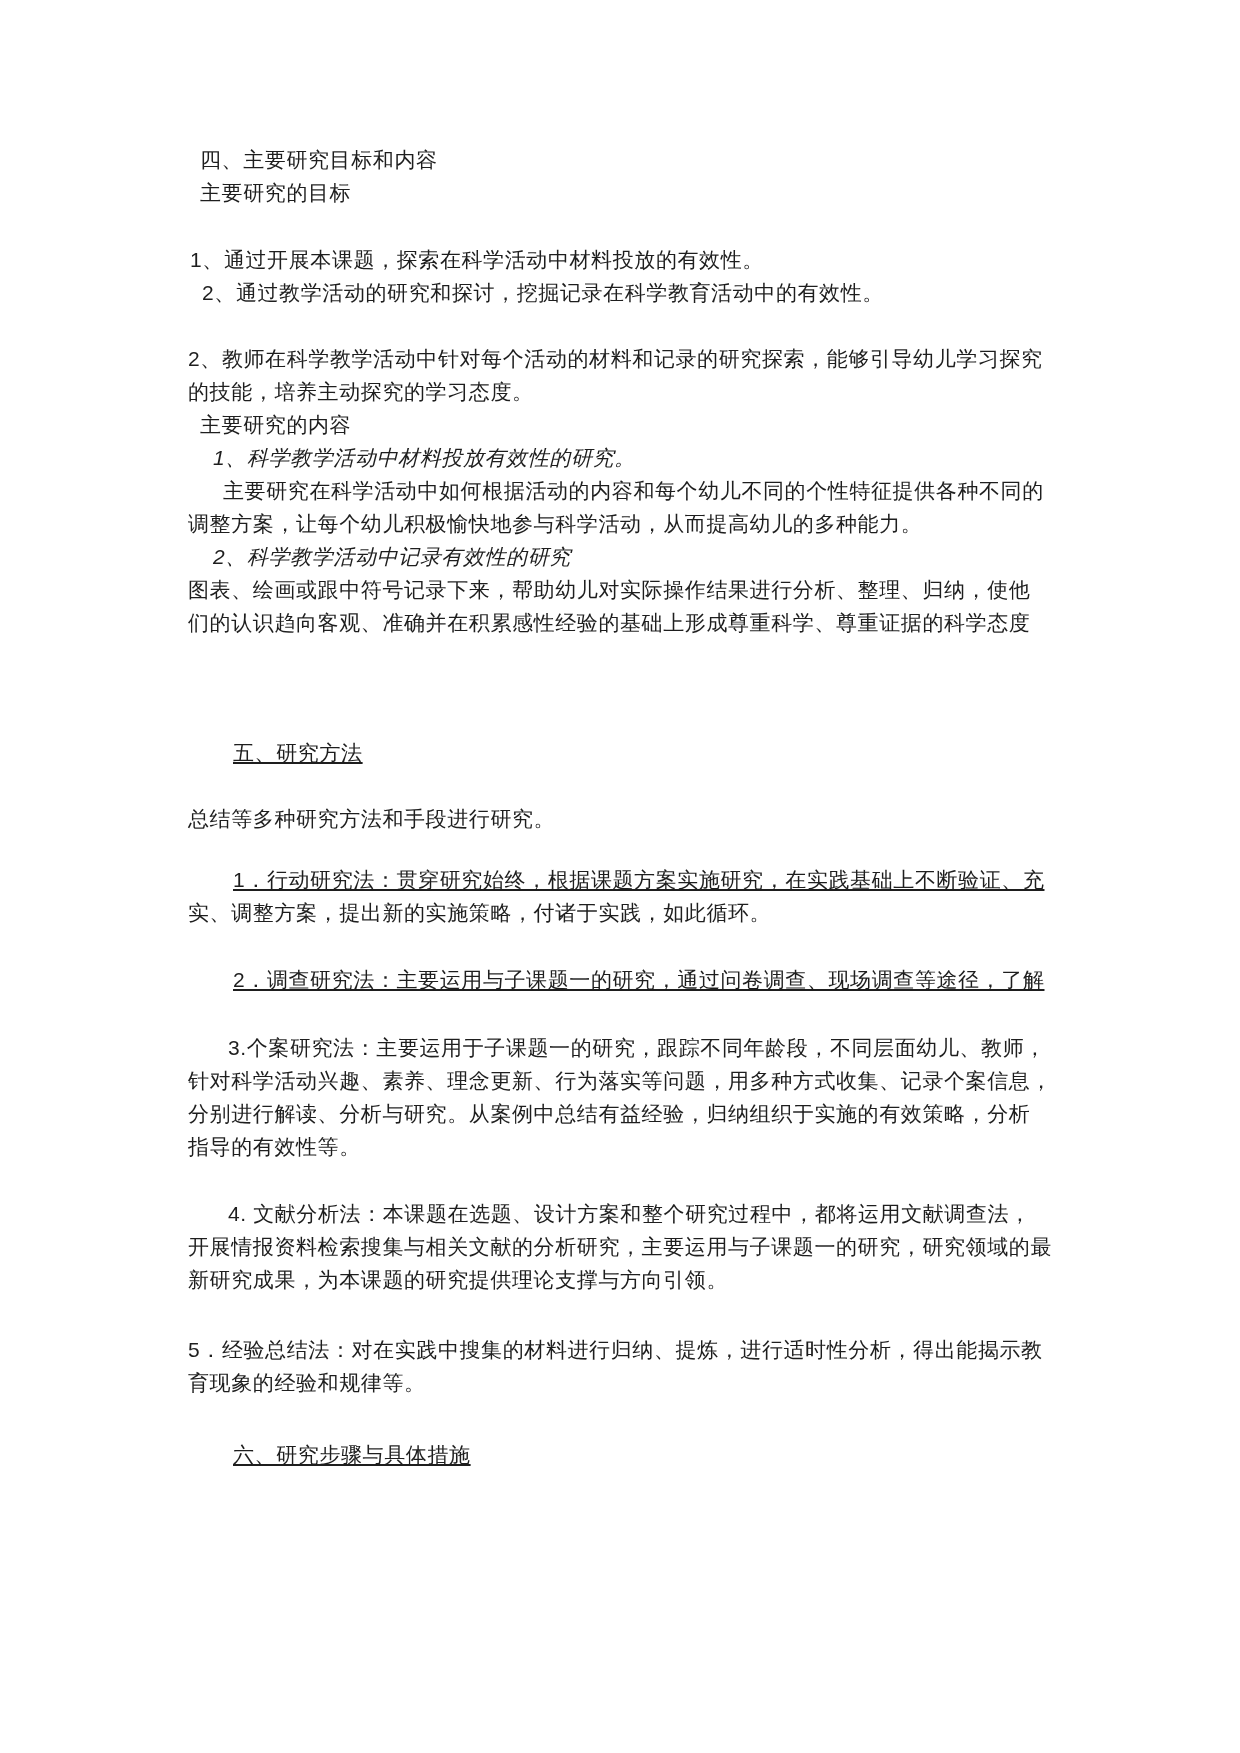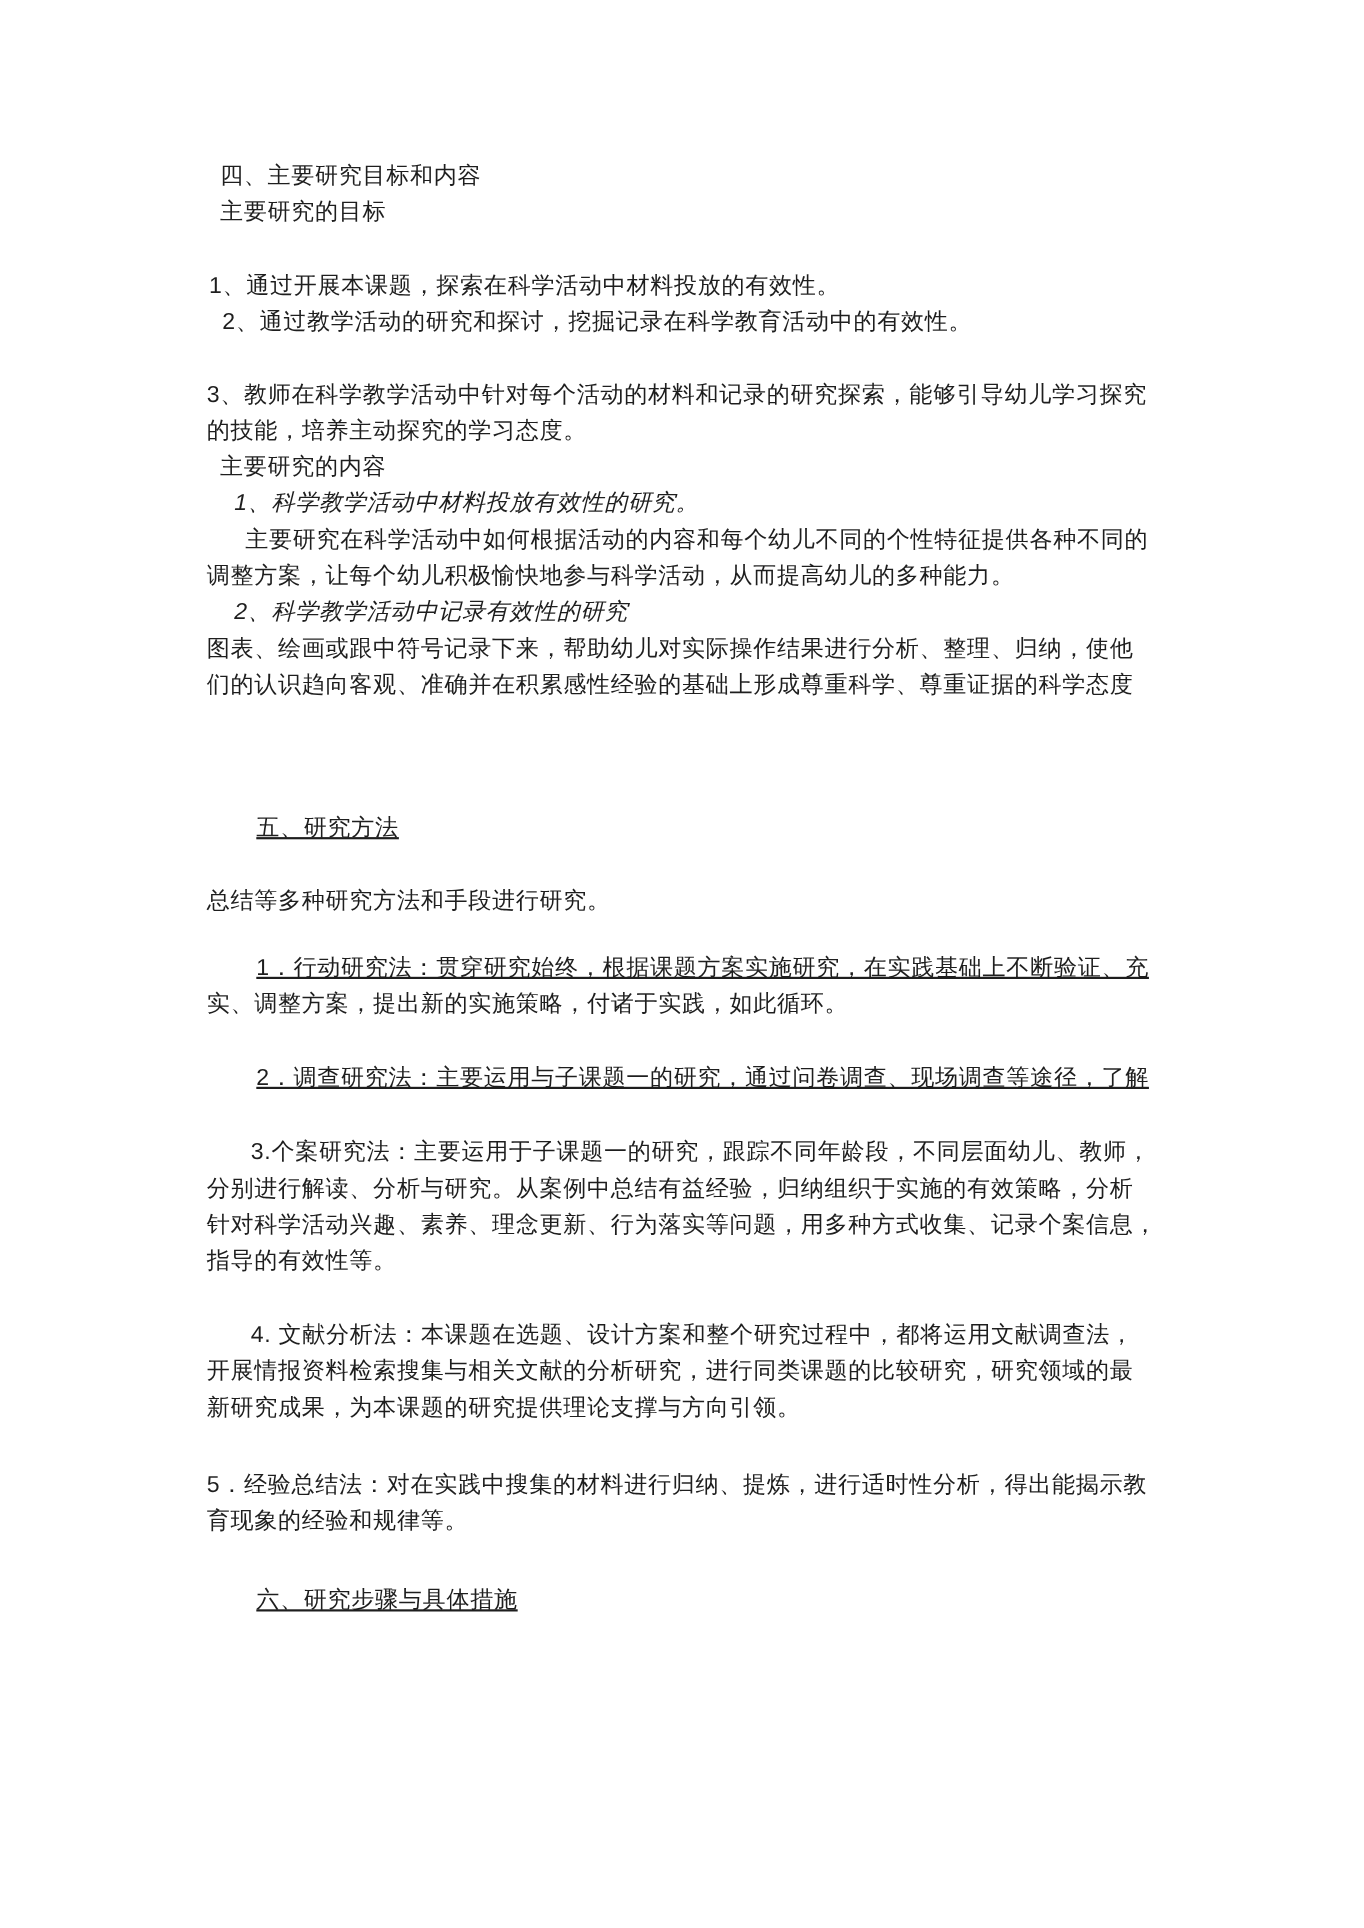--- a/index.html
+++ b/index.html
@@ -47,21 +47,21 @@
   <div class="line ind-h">四、主要研究目标和内容</div>
   <div class="line ind-h">主要研究的目标</div>
 
   <div class="spacer" style="height:34px"></div>
 
   <div class="line ind-i1">1、通过开展本课题，探索在科学活动中材料投放的有效性。</div>
   <div class="line ind-i2">2、通过教学活动的研究和探讨，挖掘记录在科学教育活动中的有效性。</div>
 
   <div class="spacer" style="height:33px"></div>
 
-  <div class="line ind-0">3、教师在科学教学活动中针对每个活动的材料和记录的研究探索，能够引导幼儿学习探究</div>
+  <div class="line ind-0">2、教师在科学教学活动中针对每个活动的材料和记录的研究探索，能够引导幼儿学习探究</div>
   <div class="line ind-0">的技能，培养主动探究的学习态度。</div>
   <div class="line ind-h">主要研究的内容</div>
   <div class="line ind-li">1、科学教学活动中材料投放有效性的研究。</div>
   <div class="line ind-p">主要研究在科学活动中如何根据活动的内容和每个幼儿不同的个性特征提供各种不同的</div>
   <div class="line ind-0">调整方案，让每个幼儿积极愉快地参与科学活动，从而提高幼儿的多种能力。</div>
   <div class="line ind-li">2、科学教学活动中记录有效性的研究</div>
   <div class="line ind-0">图表、绘画或跟中符号记录下来，帮助幼儿对实际操作结果进行分析、整理、归纳，使他</div>
   <div class="line ind-0">们的认识趋向客观、准确并在积累感性经验的基础上形成尊重科学、尊重证据的科学态度</div>
 
   <div class="spacer" style="height:97px"></div>
@@ -77,28 +77,28 @@
   <div class="line ind-s">1．行动研究法：贯穿研究始终，根据课题方案实施研究，在实践基础上不断验证、充</div>
   <div class="line ind-0">实、调整方案，提出新的实施策略，付诸于实践，如此循环。</div>
 
   <div class="spacer" style="height:34px"></div>
 
   <div class="line ind-s">2．调查研究法：主要运用与子课题一的研究，通过问卷调查、现场调查等途径，了解</div>
 
   <div class="spacer" style="height:35px"></div>
 
   <div class="line ind-s2">3.个案研究法：主要运用于子课题一的研究，跟踪不同年龄段，不同层面幼儿、教师，</div>
+  <div class="line ind-0">针对科学活动兴趣、素养、理念更新、行为落实等问题，用多种方式收集、记录个案信息，</div>
   <div class="line ind-0">分别进行解读、分析与研究。从案例中总结有益经验，归纳组织于实施的有效策略，分析</div>
-  <div class="line ind-0">针对科学活动兴趣、素养、理念更新、行为落实等问题，用多种方式收集、记录个案信息，</div>
   <div class="line ind-0">指导的有效性等。</div>
 
   <div class="spacer" style="height:34px"></div>
 
   <div class="line ind-s2">4. 文献分析法：本课题在选题、设计方案和整个研究过程中，都将运用文献调查法，</div>
-  <div class="line ind-0">开展情报资料检索搜集与相关文献的分析研究，进行同类课题的比较研究，研究领域的最</div>
+  <div class="line ind-0">开展情报资料检索搜集与相关文献的分析研究，主要运用与子课题一的研究，研究领域的最</div>
   <div class="line ind-0">新研究成果，为本课题的研究提供理论支撑与方向引领。</div>
 
   <div class="spacer" style="height:37px"></div>
 
   <div class="line ind-0">5．经验总结法：对在实践中搜集的材料进行归纳、提炼，进行适时性分析，得出能揭示教</div>
   <div class="line ind-0">育现象的经验和规律等。</div>
 
   <div class="spacer" style="height:39px"></div>
 
   <div class="line ind-s">六、研究步骤与具体措施</div>

